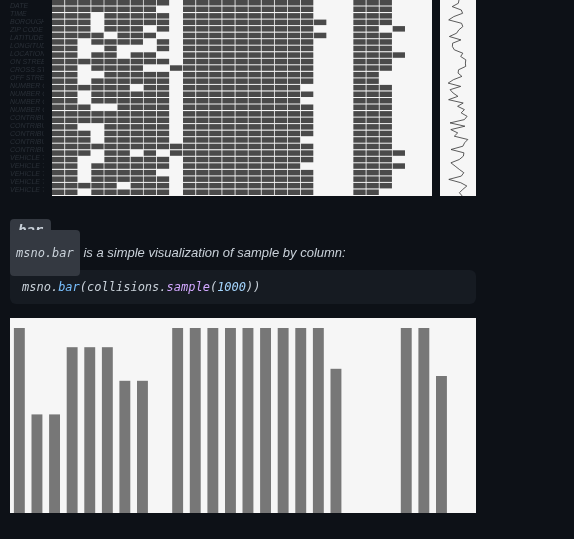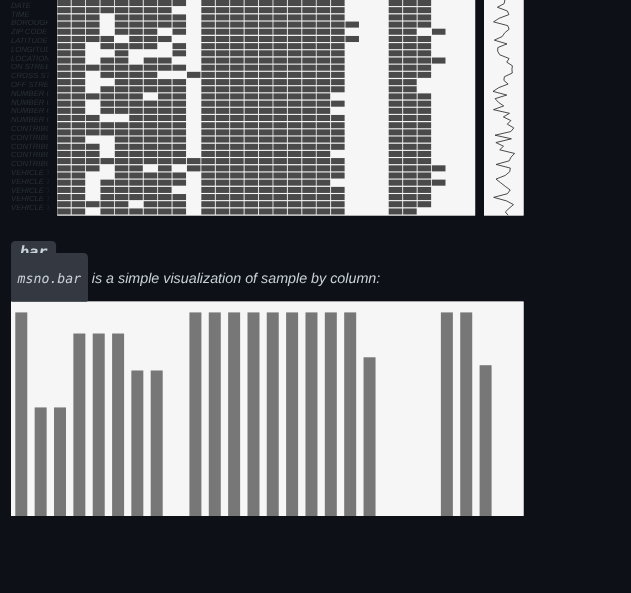--- a/index.html
+++ b/index.html
@@ -685,20 +685,21 @@
         <polyline points="19.0,0.0 18.3,3.3 12.2,6.6 21.3,10.0 22.6,13.3 13.8,16.6 8.7,19.9 21.6,23.3 22.8,26.6 18.8,29.9 16.6,33.2 9.4,36.5 20.9,39.9 12.6,43.2 12.4,46.5 14.3,49.8 22.8,53.2 20.7,56.5 25.8,59.8 25.4,63.1 25.7,66.4 18.5,69.8 18.1,73.1 21.9,76.4 13.4,79.7 8.2,83.1 20.7,86.4 10.1,89.7 13.1,93.0 17.9,96.3 8.6,99.7 23.2,103.0 17.6,106.3 24.4,109.6 21.2,112.9 27.1,116.3 24.4,119.6 10.0,122.9 24.9,126.2 10.8,129.6 17.7,132.9 14.3,136.2 27.8,139.5 24.6,142.8 22.9,146.2 11.0,149.5 23.9,152.8 23.4,156.1 19.3,159.5 10.9,162.8 15.1,166.1 19.3,169.4 23.8,172.7 21.3,176.1 8.8,179.4 20.7,182.7 26.8,186.0 22.8,189.4 19.4,192.7 22.2,196.0" fill="none" stroke="#333" stroke-width="0.8"></polyline>
       </svg>
   </div>
 
   <h3><code>bar</code></h3>
 
   <p>
     <code class="inline">msno.bar</code><span> is a simple visualization of sample by column:</span>
   </p>
 
+  <div class="code-block"><span class="tok-mod">msno</span><span class="tok-dot">.</span><span class="tok-fn">bar</span><span class="tok-par">(</span><span class="tok-mod">collisions</span><span class="tok-dot">.</span><span class="tok-attr">sample</span><span class="tok-par">(</span><span class="tok-num">1000</span><span class="tok-par">)</span><span class="tok-par">)</span></div>
 
   <div class="fig-bar">
     <svg id="bar-svg" viewBox="0 0 540 260" preserveAspectRatio="xMidYMin slice" style="width:100%;height:260px;">
         <rect x="0" y="0" width="540" height="260" fill="#f6f6f6"></rect>
         <rect x="23.3" y="10.0" width="10.9" height="240.0" fill="#777"></rect>
         <rect x="40.9" y="10.0" width="10.9" height="240.0" fill="#777"></rect>
         <rect x="58.5" y="96.4" width="10.9" height="153.6" fill="#777"></rect>
         <rect x="76.1" y="96.4" width="10.9" height="153.6" fill="#777"></rect>
         <rect x="93.7" y="29.2" width="10.9" height="220.8" fill="#777"></rect>
         <rect x="111.3" y="29.2" width="10.9" height="220.8" fill="#777"></rect>

